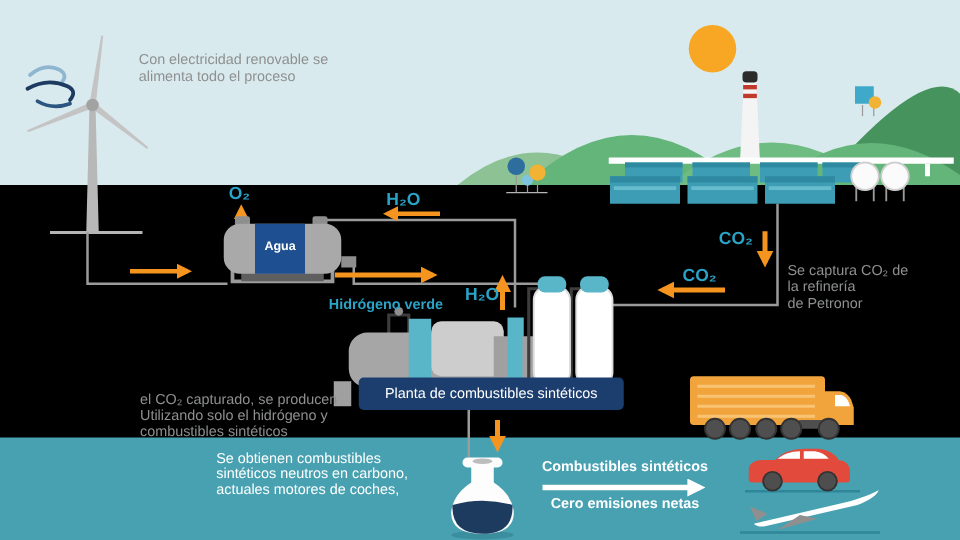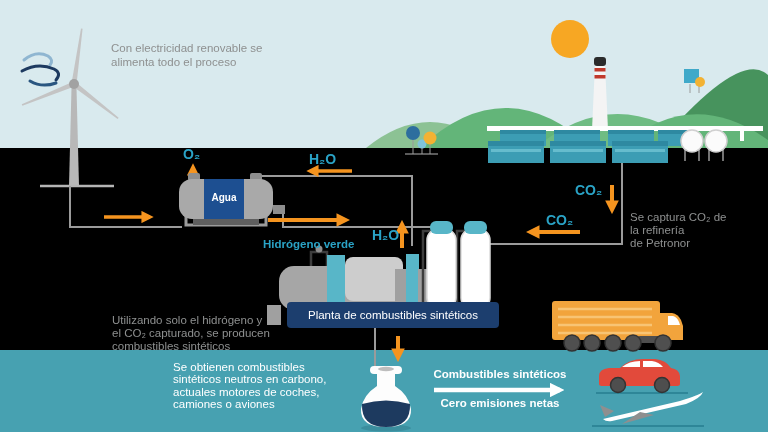--- a/index.html
+++ b/index.html
@@ -219,30 +219,29 @@
 </div>
 
 
 <div class="txt small" style="left:630px;top:177px;">
   <div>Se captura CO₂ de</div>
   <div>la refinería</div>
   <div>de Petronor</div>
 </div>
 
 <div class="txt small" style="left:112px;top:280px;">
+  <div>el CO₂ capturado, se producen</div>
   <div>Utilizando solo el hidrógeno y</div>
-  <div>el CO₂ capturado, se producen</div>
   <div>combustibles sintéticos</div>
 </div>
 
 <div class="txt white" style="left:173px;top:361px;">
   <div>Se obtienen combustibles</div>
   <div>sintéticos neutros en carbono,</div>
   <div>actuales motores de coches,</div>
-  <div>camiones o aviones</div>
 </div>
 
 <div class="lbl" style="left:183px;top:146px;">O₂</div>
 <div class="lbl" style="left:309px;top:151px;">H₂O</div>
 <div class="lbl big" style="left:263px;top:198px;margin-top:40px;">Hidrógeno verde</div>
 <div class="lbl" style="left:372px;top:227px;">H₂O</div>
 <div class="lbl" style="left:575px;top:182px;">CO₂</div>
 <div class="lbl" style="left:546px;top:212px;">CO₂</div>
 
 <div class="agua">Agua</div>

